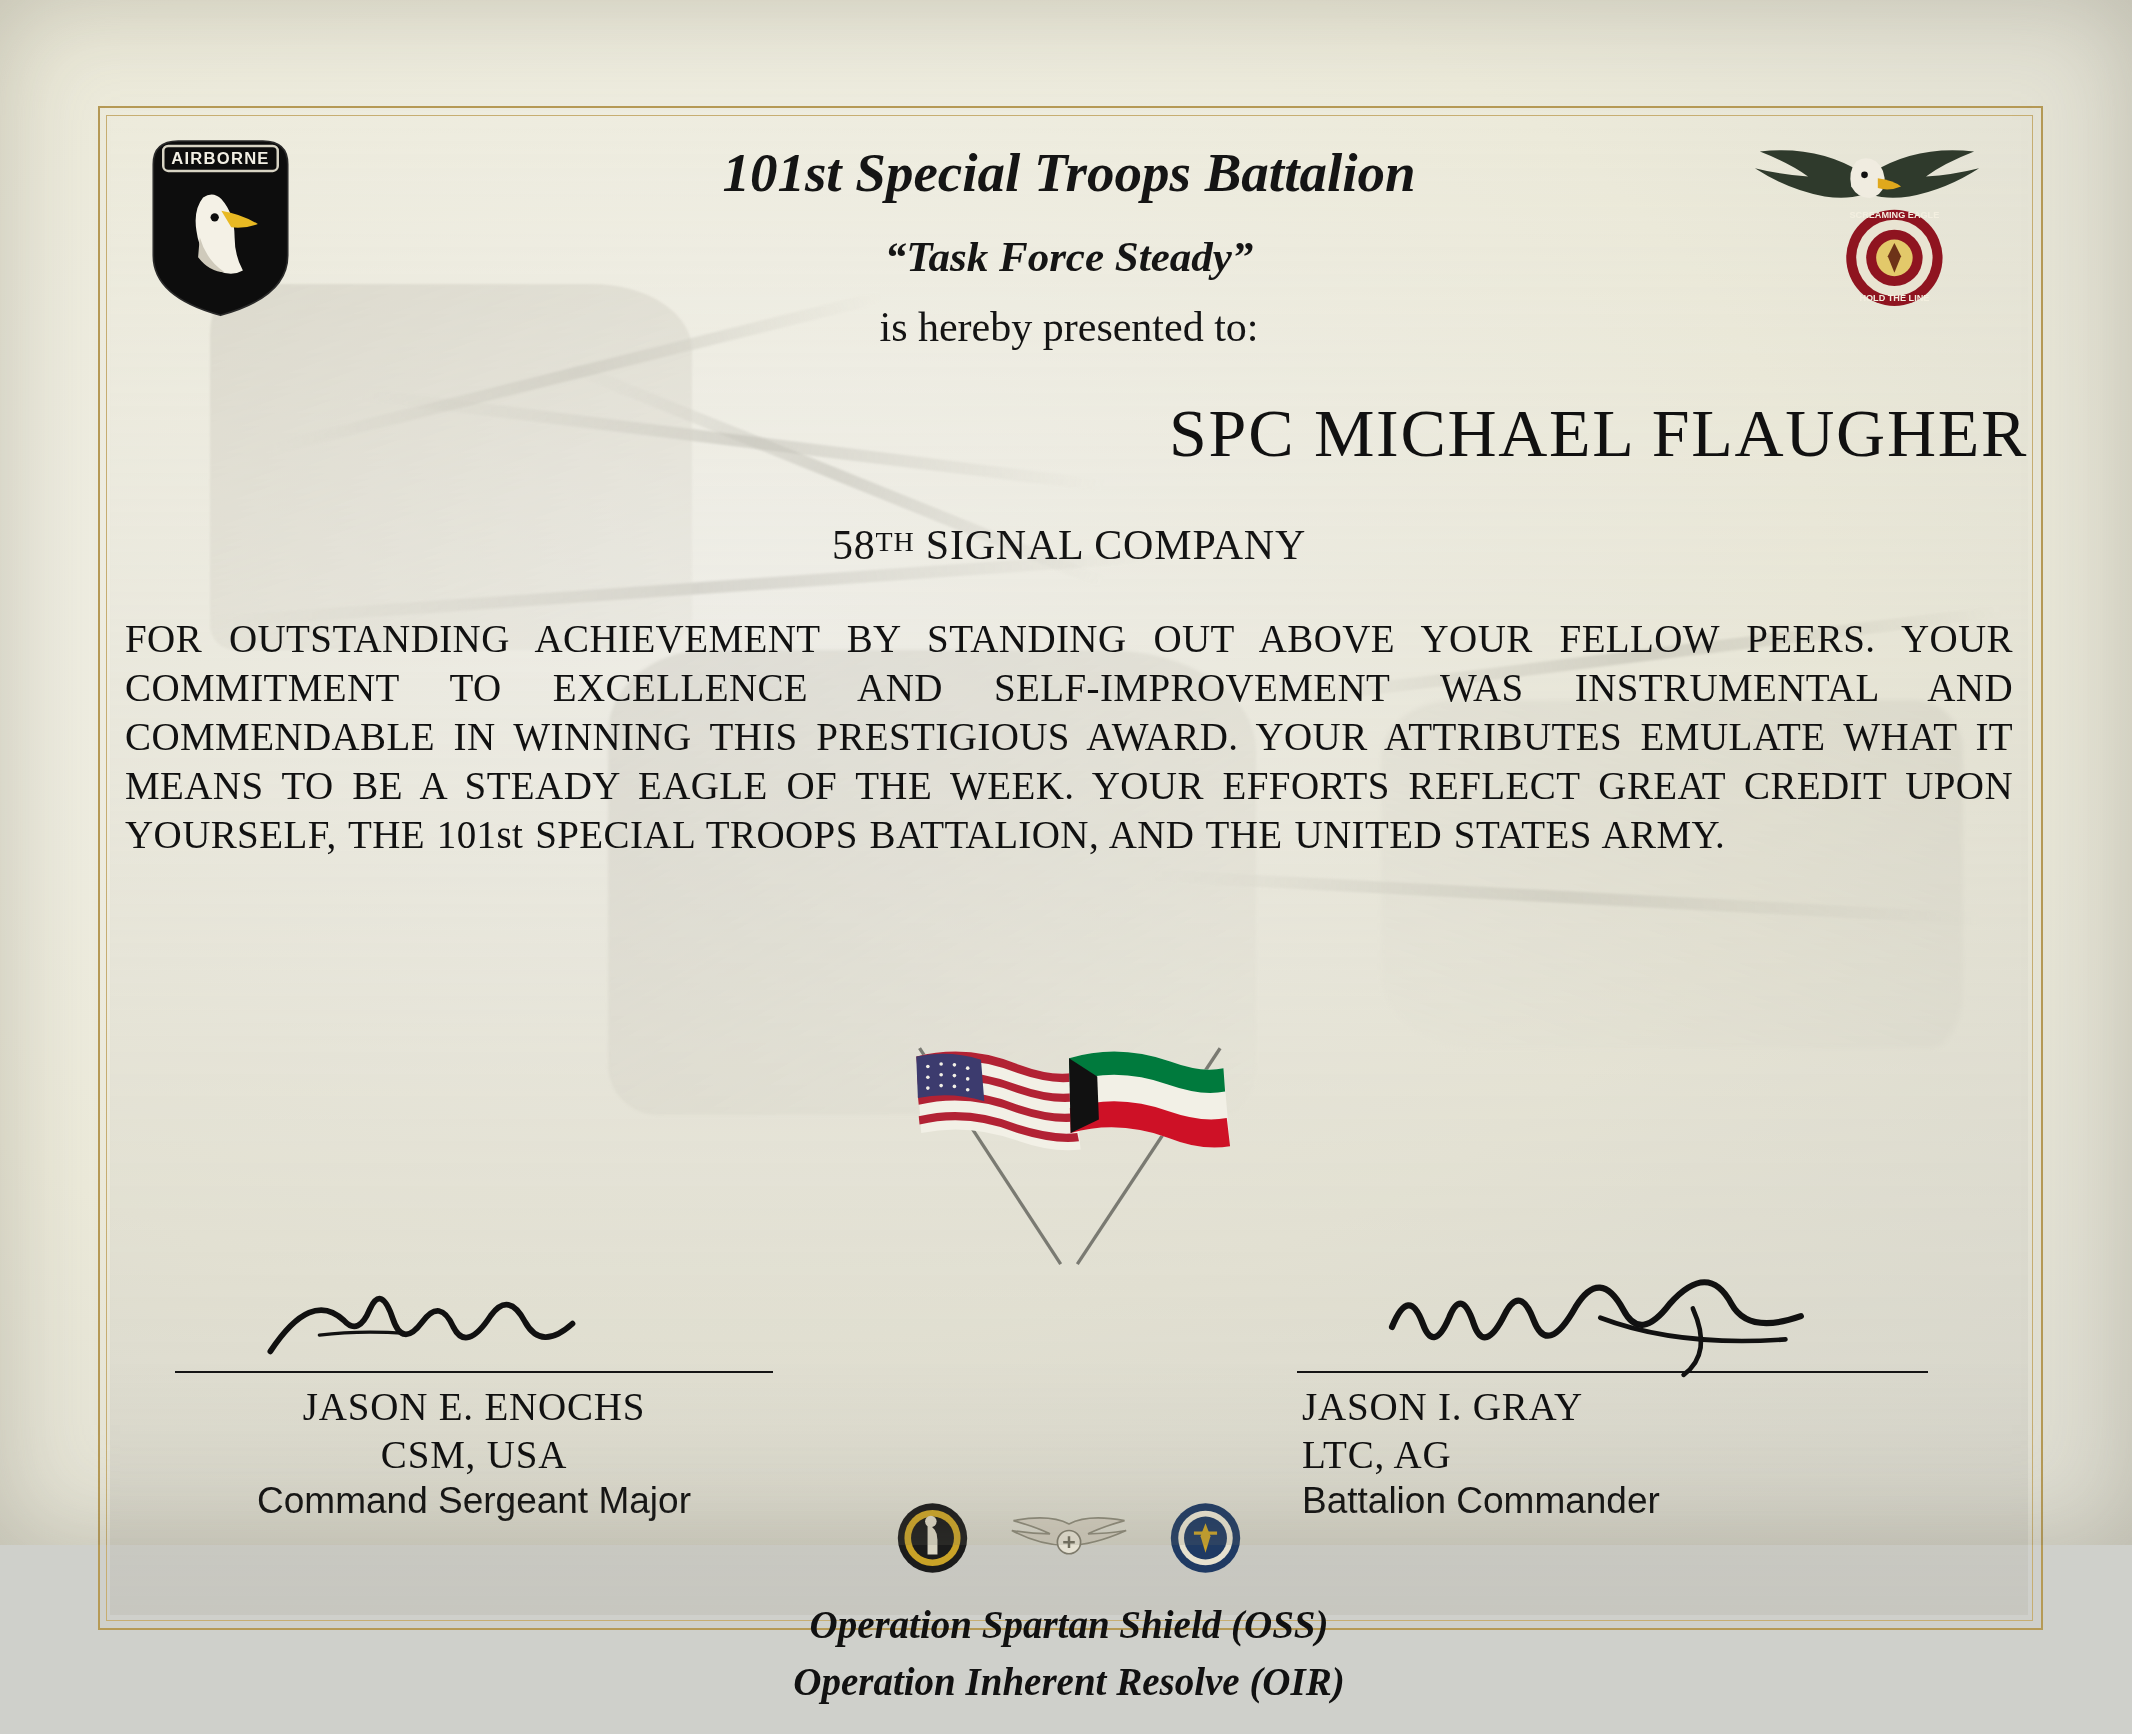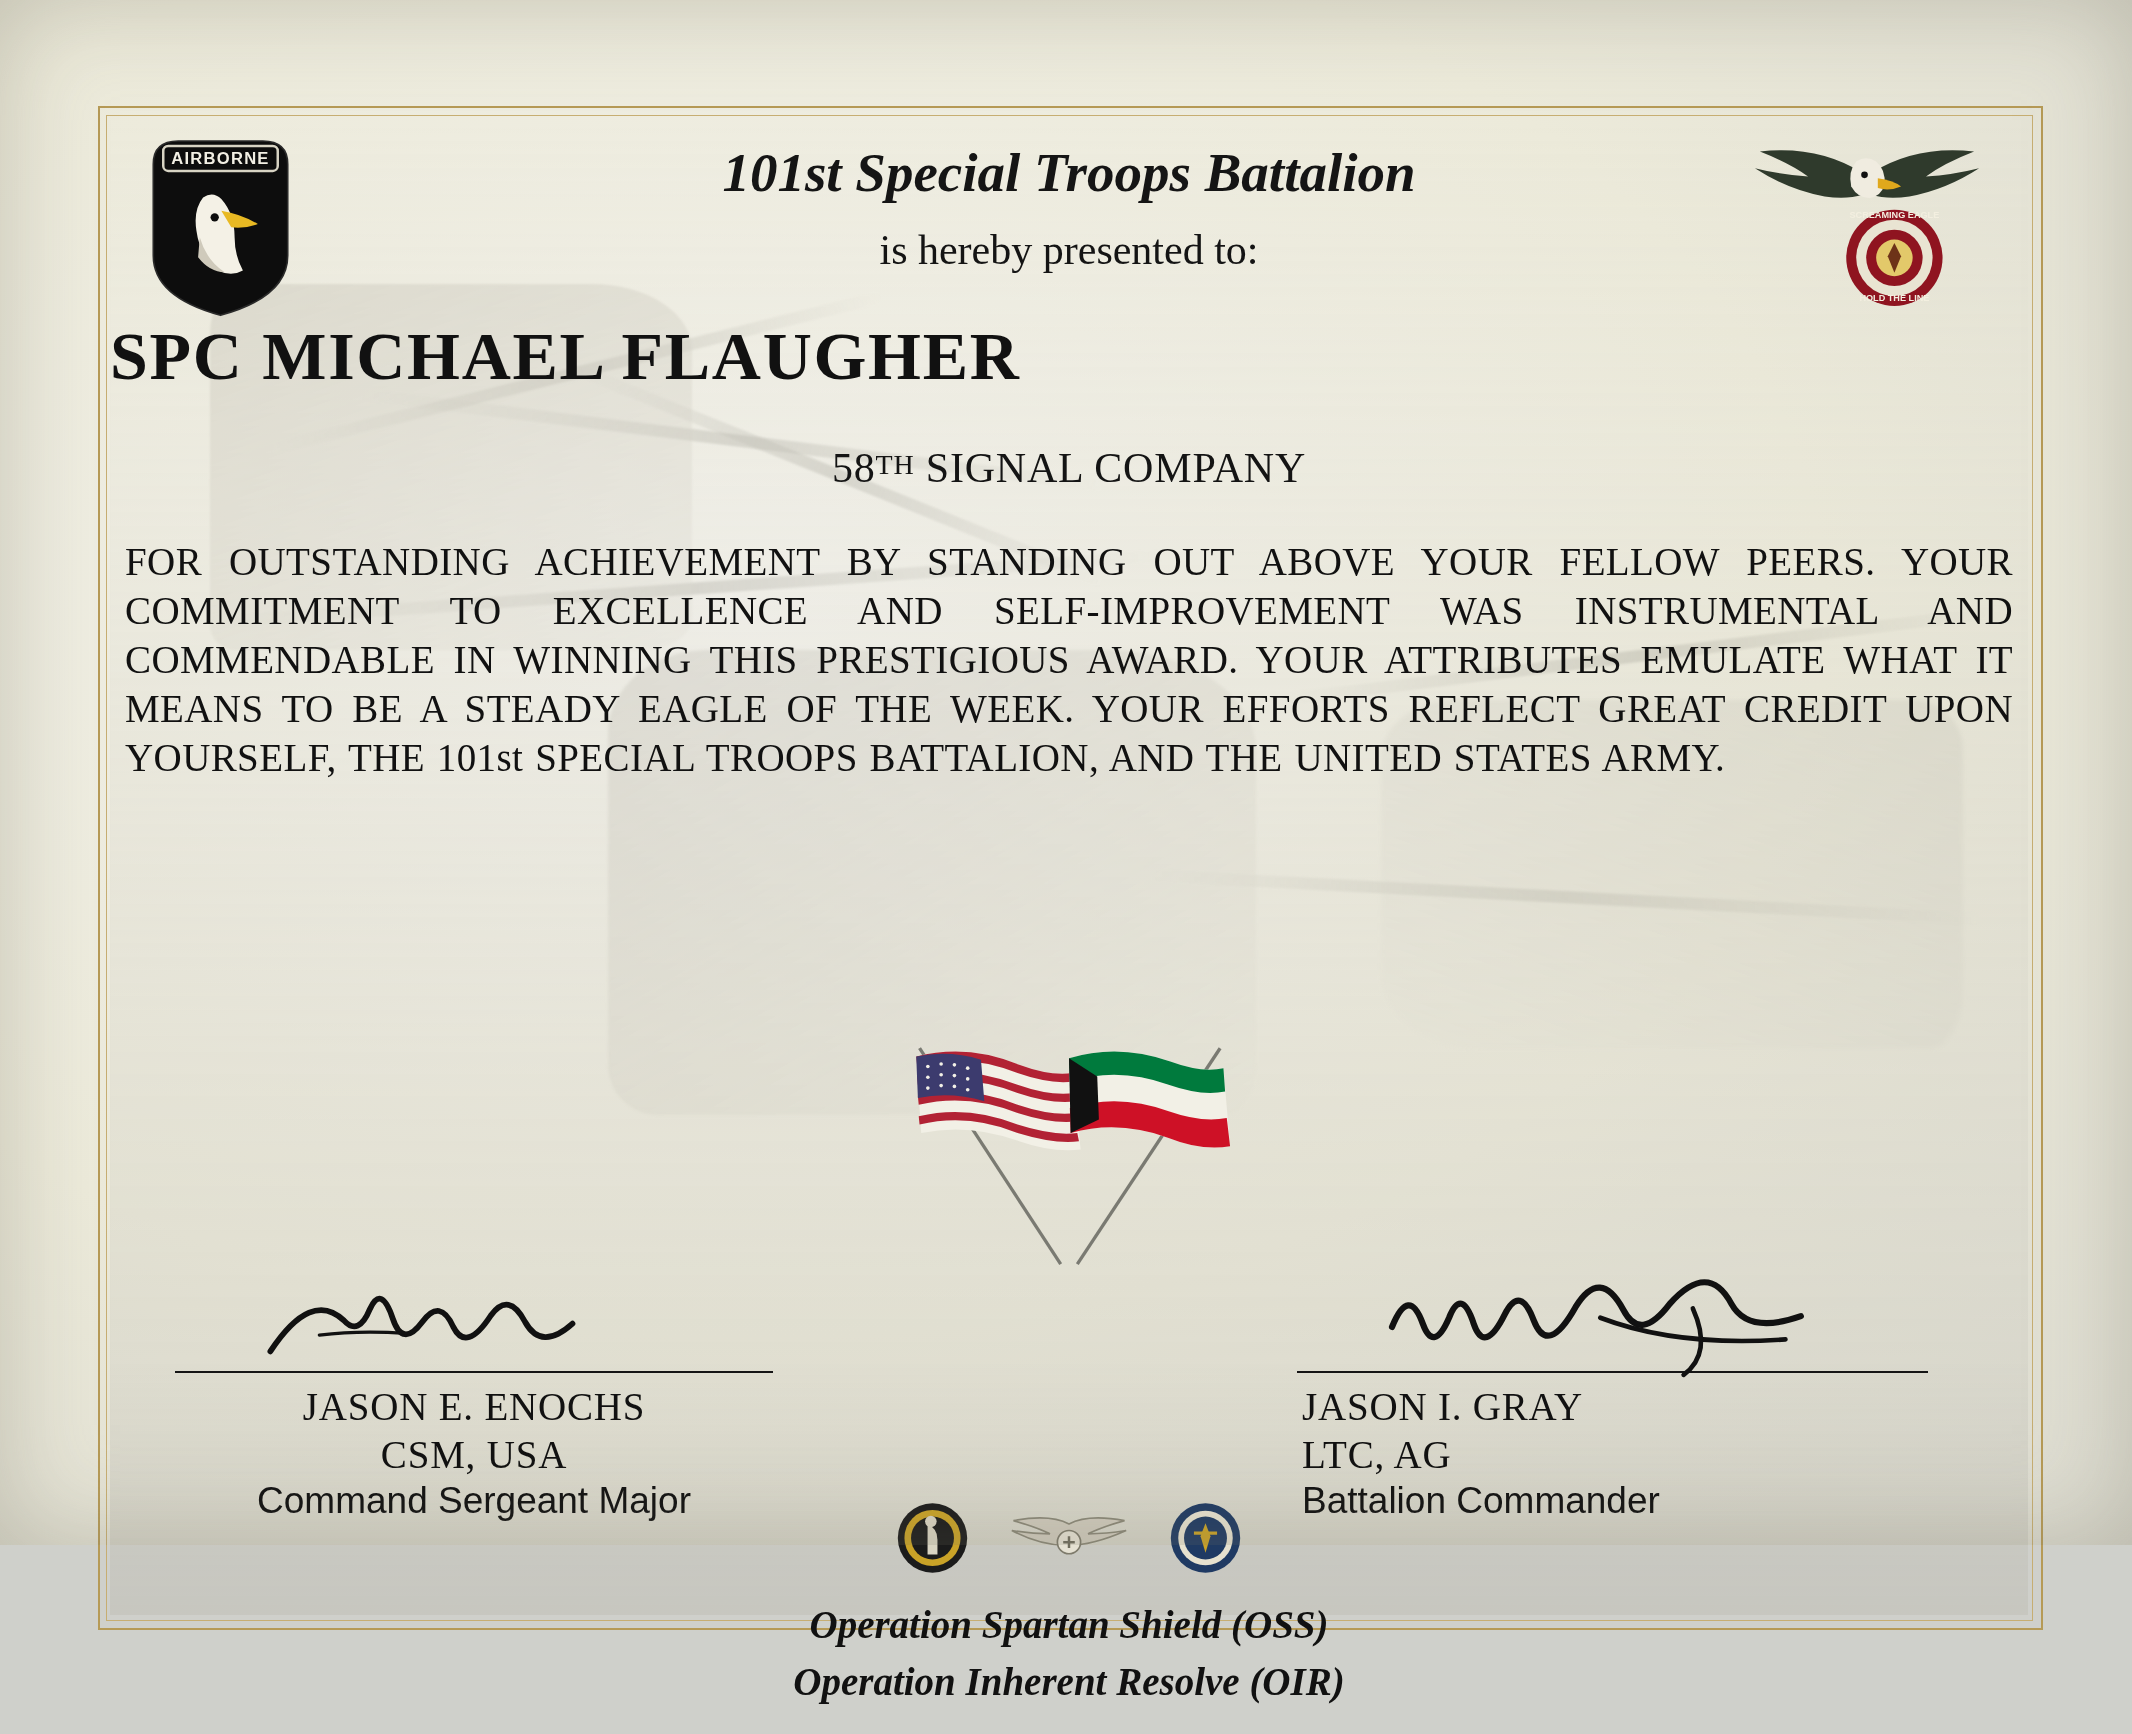--- a/index.html
+++ b/index.html
@@ -176,22 +176,22 @@
   }
   .dateline sup { font-size: 25px; }
   .presented {
     text-align: center;
     font-size: 42px;
     color: #141414;
     margin-top: 21.6px;
     font-family: "Liberation Serif", serif;
   }
   .recipient {
-    text-align: left;
-    font-weight: 700;
+    text-align: right;
+    font-weight: 400;
     font-size: 68px;
     letter-spacing: 1.7px;
     color: #111;
     margin-top: 43px;
     font-family: "Liberation Serif", serif;
   }
   .unit {
     text-align: center;
     font-size: 42px;
     letter-spacing: 0.8px;
@@ -350,20 +350,21 @@
         <circle cx="188" cy="160" r="46" fill="#e9e4d2"></circle>
         <circle cx="188" cy="160" r="34" fill="#8f1420"></circle>
         <circle cx="188" cy="160" r="22" fill="#e3c96a"></circle>
         <path d="M188 142 L196 158 L188 178 L180 158 Z" fill="#6d3318"></path>
         <text x="188" y="112" text-anchor="middle" font-family="Liberation Sans, sans-serif" font-size="11" font-weight="700" fill="#f3efe0">SCREAMING EAGLE</text>
         <text x="188" y="212" text-anchor="middle" font-family="Liberation Sans, sans-serif" font-size="11" font-weight="700" fill="#f3efe0">HOLD THE LINE</text>
       </g>
     </svg>
 
     <div class="subtitle1">101st Special Troops Battalion</div>
+    <div class="subtitle2">“Task Force Steady”</div>
 
 
     <div class="presented">is hereby presented to:</div>
 
     <div class="recipient">SPC MICHAEL FLAUGHER</div>
 
     <div class="unit"><span>58</span><span class="sup">TH</span><span> SIGNAL COMPANY</span></div>
 
     <div class="citation">FOR OUTSTANDING ACHIEVEMENT BY STANDING OUT ABOVE YOUR FELLOW PEERS. YOUR COMMITMENT TO EXCELLENCE AND SELF-IMPROVEMENT WAS INSTRUMENTAL AND COMMENDABLE IN WINNING THIS PRESTIGIOUS AWARD. YOUR ATTRIBUTES EMULATE WHAT IT MEANS TO BE A STEADY EAGLE OF THE WEEK. YOUR EFFORTS REFLECT GREAT CREDIT UPON YOURSELF, THE 101st SPECIAL TROOPS BATTALION, AND THE UNITED STATES ARMY.</div>
 

